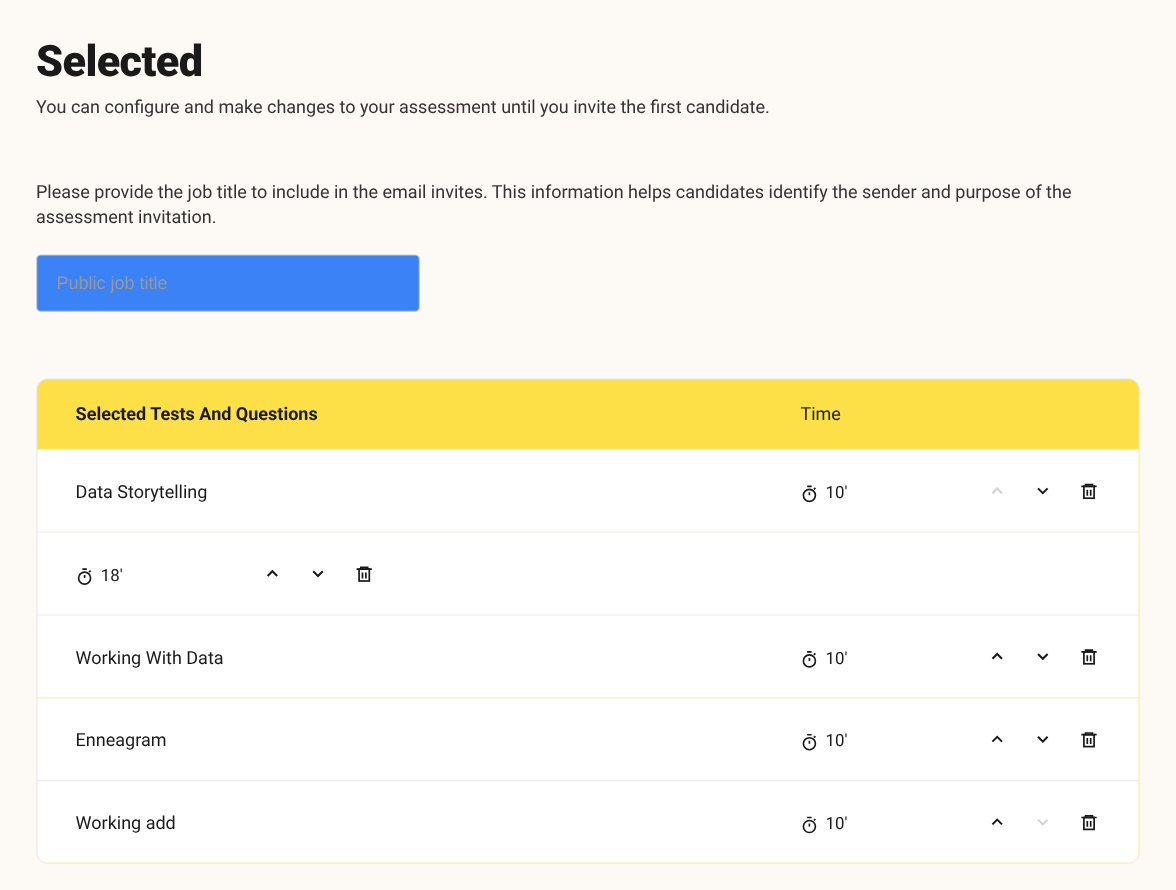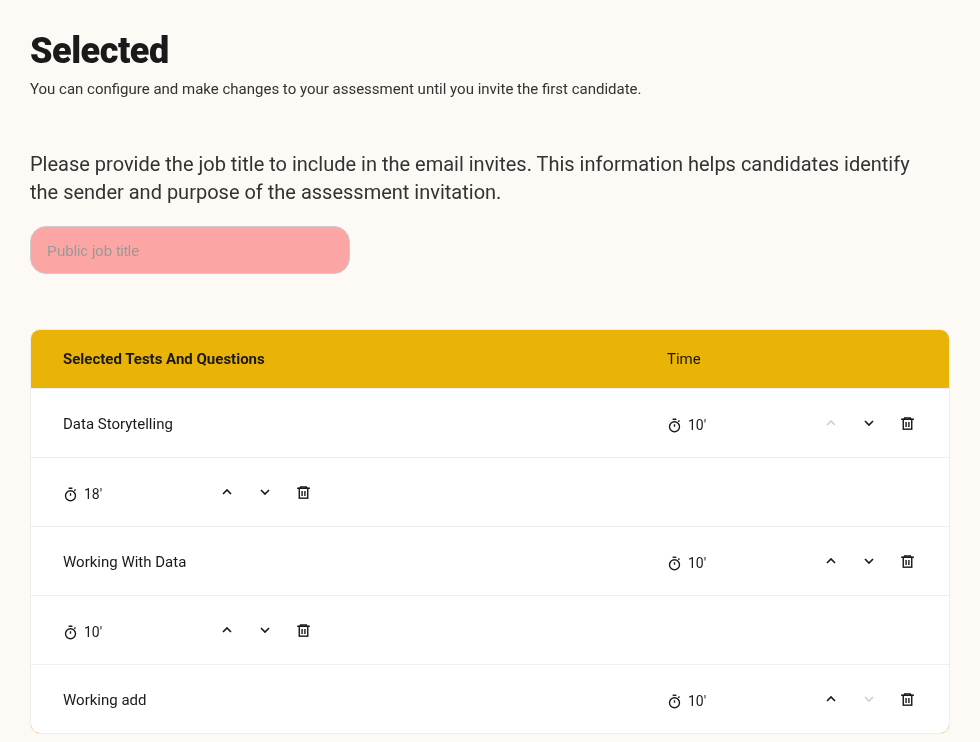--- a/index.html
+++ b/index.html
@@ -20,43 +20,43 @@
       font-weight: 900;
       letter-spacing: -0.5px;
       margin-bottom: 8px;
     }
     .page-subtitle {
       font-size: 15px;
       color: #333;
       margin-bottom: 52px;
     }
     .section-description {
-      font-size: 20px;
+      font-size: 15px;
       color: #333;
       margin-bottom: 20px;
       line-height: 1.4;
       max-width: 880px;
     }
     .job-title-input {
       width: 320px;
       height: 48px;
       border: 1px solid #ccc;
-      border-radius: 16px;
+      border-radius: 4px;
       padding: 0 16px;
       font-size: 15px;
-      background: #fca5a5;
+      background: #3b82f6;
       color: #333;
       outline: none;
     }
     .job-title-input::placeholder {
       color: #999;
     }
     .table-container {
       margin-top: 55px;
-      background: #eab308;
+      background: #fde047;
       border-radius: 10px;
       overflow: hidden;
       border: 1px solid #eee;
     }
     .table-header {
       display: flex;
       padding: 20px 32px;
       border-bottom: 1px solid #eee;
     }
     .table-header-name {
@@ -230,20 +230,21 @@
               <path d="M3 6h18"></path>
               <path d="M8 6V4h8v2"></path>
               <rect x="6" y="6" width="12" height="14"></rect>
               <path d="M10 10v7"></path>
               <path d="M14 10v7"></path>
             </svg>
           </span>
         </div>
       </div>
       <div class="table-row">
+        <div class="row-name">Enneagram</div>
         <div class="row-time">
           <span>
             <svg width="15" height="15" viewBox="0 0 24 24" fill="none" stroke="currentColor" stroke-width="2.2">
               <circle cx="12" cy="14" r="8"></circle>
               <path d="M12 10v4"></path>
               <path d="M9 2h6"></path>
               <path d="M18 6l2-2"></path>
             </svg>
           </span>
           <span>10'</span>

